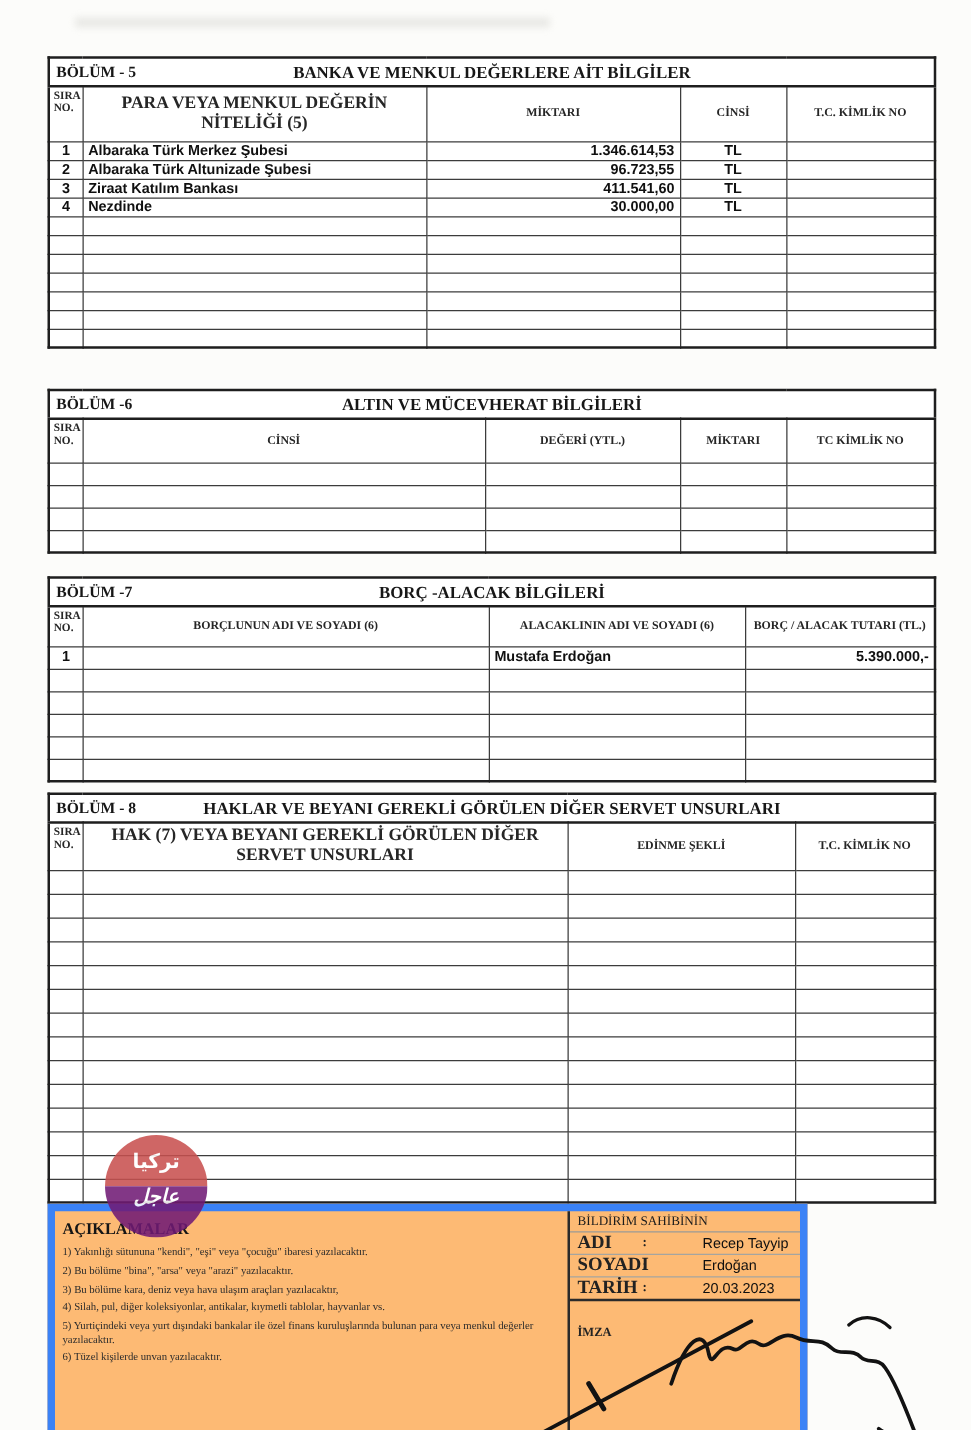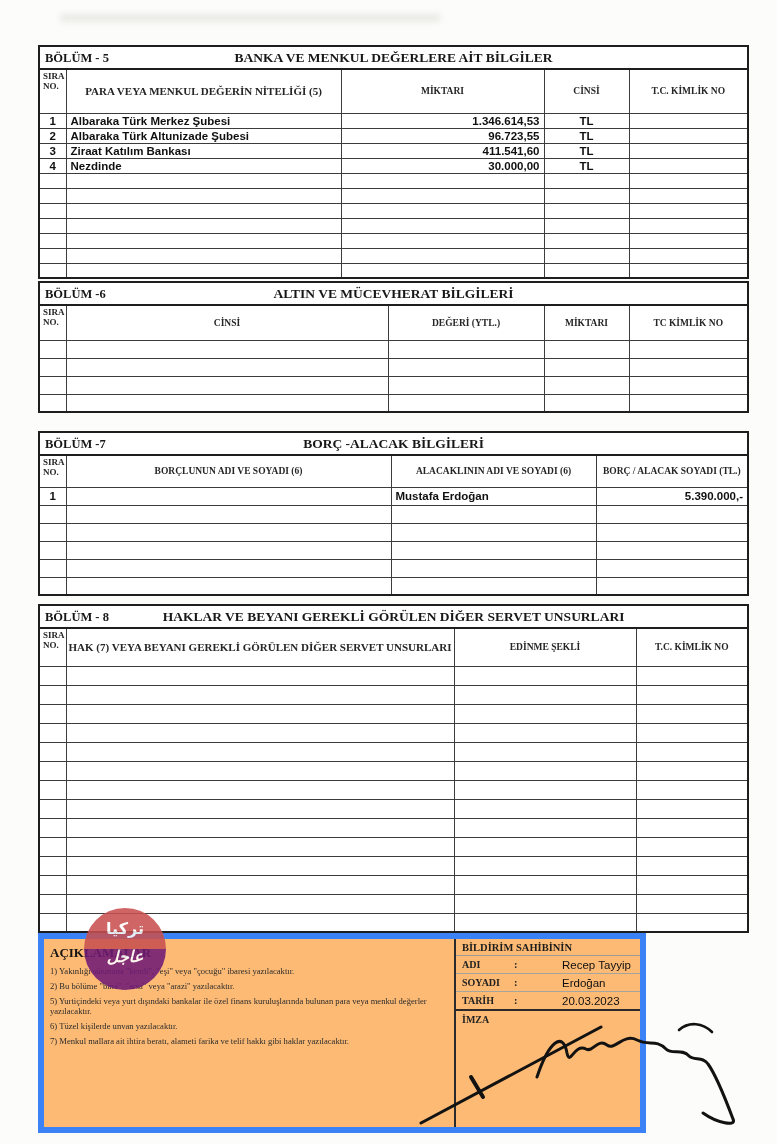--- a/index.html
+++ b/index.html
@@ -4,31 +4,31 @@
 <style>
   html,body{margin:0;padding:0;}
   body{background:#eceae6;font-family:"Liberation Serif",serif;}
   .page{position:relative;width:777px;height:1144px;background:#fcfcfa;margin:0 auto;overflow:hidden;box-shadow:0 0 6px rgba(0,0,0,.25);}
   .scan-smudge{position:absolute;left:60px;top:14px;width:380px;height:8px;background:#d9d9d5;filter:blur(3px);opacity:.55;}
 
   table{border-collapse:collapse;table-layout:fixed;width:709px;margin-left:38px;background:#fff;}
   table, td, th{border:1px solid #3c3c3c;}
   table{border:2px solid #1e1e1e;}
   .sec{margin-bottom:0;}
-  .sec5{margin-top:45px;margin-bottom:2px;}
+  .sec5{margin-top:45px;margin-bottom:32px;}
   .sec6{margin-bottom:18px;}
   .sec7{margin-bottom:8px;}
   .sec8{margin-bottom:0;}
 
   .title-cell{position:relative;height:21px;border-bottom:2px solid #1e1e1e;font-family:"Liberation Serif",serif;font-weight:bold;font-size:13.5px;color:#171717;text-align:center;vertical-align:middle;padding:0;}
   .sec-label{position:absolute;left:5px;top:50%;transform:translateY(-50%);font-size:12.5px;white-space:nowrap;}
 
   th{font-family:"Liberation Serif",serif;font-weight:bold;color:#262626;vertical-align:middle;text-align:center;padding:1px 2px;}
   .h-small{font-size:9.5px;}
-  .h-tiny{font-size:11px;}
+  .h-tiny{font-size:14px;}
   .sira-h{font-size:9px;line-height:1.15;text-align:left;padding-left:3px;vertical-align:top;}
 
   td{padding:0 4px;vertical-align:middle;font-family:"Liberation Sans",sans-serif;font-weight:bold;font-size:11.5px;color:#101010;overflow:hidden;white-space:nowrap;}
   .c-center{text-align:center;}
   .c-right{text-align:right;}
   .c-left{text-align:left;}
 
   .b5 tr{height:15px;}
   .b5 .hdr{height:44px;}
   .b6 tr{height:18px;}
@@ -37,28 +37,28 @@
   .b7 .hdr{height:32px;}
   .b8 tr{height:19px;}
   .b8 .hdr{height:38px;}
 
   
   .bottom{display:flex;margin-left:38px;width:608px;height:200px;border:6px solid #3b82f6;box-sizing:border-box;background:#fdba74;}
   .notes-box{width:412px;border-right:2px solid #2a2a2a;box-sizing:border-box;padding:4px 8px 0 6px;position:relative;}
   .notes-title{font-family:"Liberation Serif",serif;font-weight:bold;font-size:13px;color:#151515;margin:2px 0 5px 0;}
   .note{font-family:"Liberation Serif",serif;font-size:8.6px;color:#2b2b2b;line-height:1.2;margin-bottom:4.5px;}
   .owner-box{flex:1;display:flex;flex-direction:column;position:relative;}
-  .owner-title{font-family:"Liberation Serif",serif;font-weight:bold;font-size:10.5px;color:#1c1c1c;padding:3px 6px 2px 6px;border-bottom:1px solid #9a9a96;}
+  .owner-title{font-family:"Liberation Serif",serif;font-weight:normal;font-size:10.5px;color:#1c1c1c;padding:3px 6px 2px 6px;border-bottom:1px solid #9a9a96;}
   .owner-row{display:grid;grid-template-columns:52px 48px 1fr;align-items:center;height:17px;border-bottom:1px solid #a5a5a0;padding-left:6px;}
   .owner-row:nth-of-type(4){border-bottom:2px solid #2a2a2a;}
-  .owner-label{font-family:"Liberation Serif",serif;font-weight:bold;font-size:10px;color:#222;}
+  .owner-label{font-family:"Liberation Serif",serif;font-weight:bold;font-size:15px;color:#222;}
   .owner-colon{font-family:"Liberation Serif",serif;font-weight:bold;font-size:10.5px;color:#222;}
   .owner-value{font-family:"Liberation Sans",sans-serif;font-weight:normal;font-size:11.5px;color:#0f0f0f;}
   .imza-box{flex:1;position:relative;overflow:visible;}
-  .imza-label{font-family:"Liberation Serif",serif;font-weight:bold;font-size:10px;color:#232323;padding:3px 0 0 6px;}
+  .imza-label{font-family:"Liberation Serif",serif;font-weight:bold;font-size:10px;color:#232323;padding:20px 0 0 6px;}
   .sig-svg{position:absolute;left:-45px;top:2px;width:350px;height:112px;pointer-events:none;}
   .sig-svg path{fill:none;stroke:#121212;stroke-linecap:round;stroke-linejoin:round;}
 
   
   .watermark{position:absolute;left:84px;top:908px;width:82px;height:82px;border-radius:50%;overflow:hidden;opacity:.87;display:flex;flex-direction:column;box-shadow:0 0 0 1px rgba(255,255,255,.15) inset;}
   .wm-top{flex:1;background:#c8504f;display:flex;align-items:center;justify-content:center;}
   .wm-bottom{flex:1;background:#701a75;display:flex;align-items:flex-start;justify-content:center;font-style:italic;}
   .wm-text{font-family:"DejaVu Sans",sans-serif;font-weight:bold;color:#fff;font-size:16px;line-height:1;}
 </style>
 </head>
@@ -237,21 +237,21 @@
         <tr>
           <td class="title-cell" colspan="4">
       <span class="sec-label">BÖLÜM -7</span>
       <span>BORÇ -ALACAK BİLGİLERİ</span>
     </td>
         </tr>
     <tr class="hdr">
       <th class="sira-h">SIRA NO.</th>
       <th class="h-small">BORÇLUNUN ADI VE SOYADI (6)</th>
       <th class="h-small">ALACAKLININ ADI VE SOYADI (6)</th>
-      <th class="h-small" style="white-space:normal;">BORÇ / ALACAK SOYADI (TL.)</th>
+      <th class="h-small" style="white-space:normal;">BORÇ / ALACAK TUTARI (TL.)</th>
     </tr>
     <tr>
       <td class="c-center">1</td>
       <td class="c-left"></td>
       <td class="c-left">Mustafa Erdoğan</td>
       <td class="c-right">5.390.000,-</td>
     </tr>
     </tbody>
       <tbody>
         <tr>
@@ -394,23 +394,24 @@
           <td></td>
         </tr>
       </tbody>
   </table>
 
   <div class="bottom">
     <div class="notes-box">
       <div class="notes-title">AÇIKLAMALAR</div>
       <div class="note">1) Yakınlığı sütununa "kendi", "eşi" veya "çocuğu" ibaresi yazılacaktır.</div>
       <div class="note">2) Bu bölüme "bina", "arsa" veya "arazi" yazılacaktır.</div>
+      <div class="note">3) Bu bölüme kara, deniz veya hava ulaşım araçları yazılacaktır,</div>
+      <div class="note">4) Silah, pul, diğer koleksiyonlar, antikalar, kıymetli tablolar, hayvanlar vs.</div>
       <div class="note">5) Yurtiçindeki veya yurt dışındaki bankalar ile özel finans kuruluşlarında bulunan para veya menkul değerler yazılacaktır.</div>
       <div class="note">6) Tüzel kişilerde unvan yazılacaktır.</div>
-      <div class="note">7) Menkul mallara ait ihtira beratı, alameti farika ve telif hakkı gibi haklar yazılacaktır.</div>
     </div>
     <div class="owner-box">
       <div class="owner-title">BİLDİRİM SAHİBİNİN</div>
       <div class="owner-row">
         <span class="owner-label">ADI</span>
         <span class="owner-colon">:</span>
         <span class="owner-value">Recep Tayyip</span>
       </div>
       <div class="owner-row">
         <span class="owner-label">SOYADI</span>

